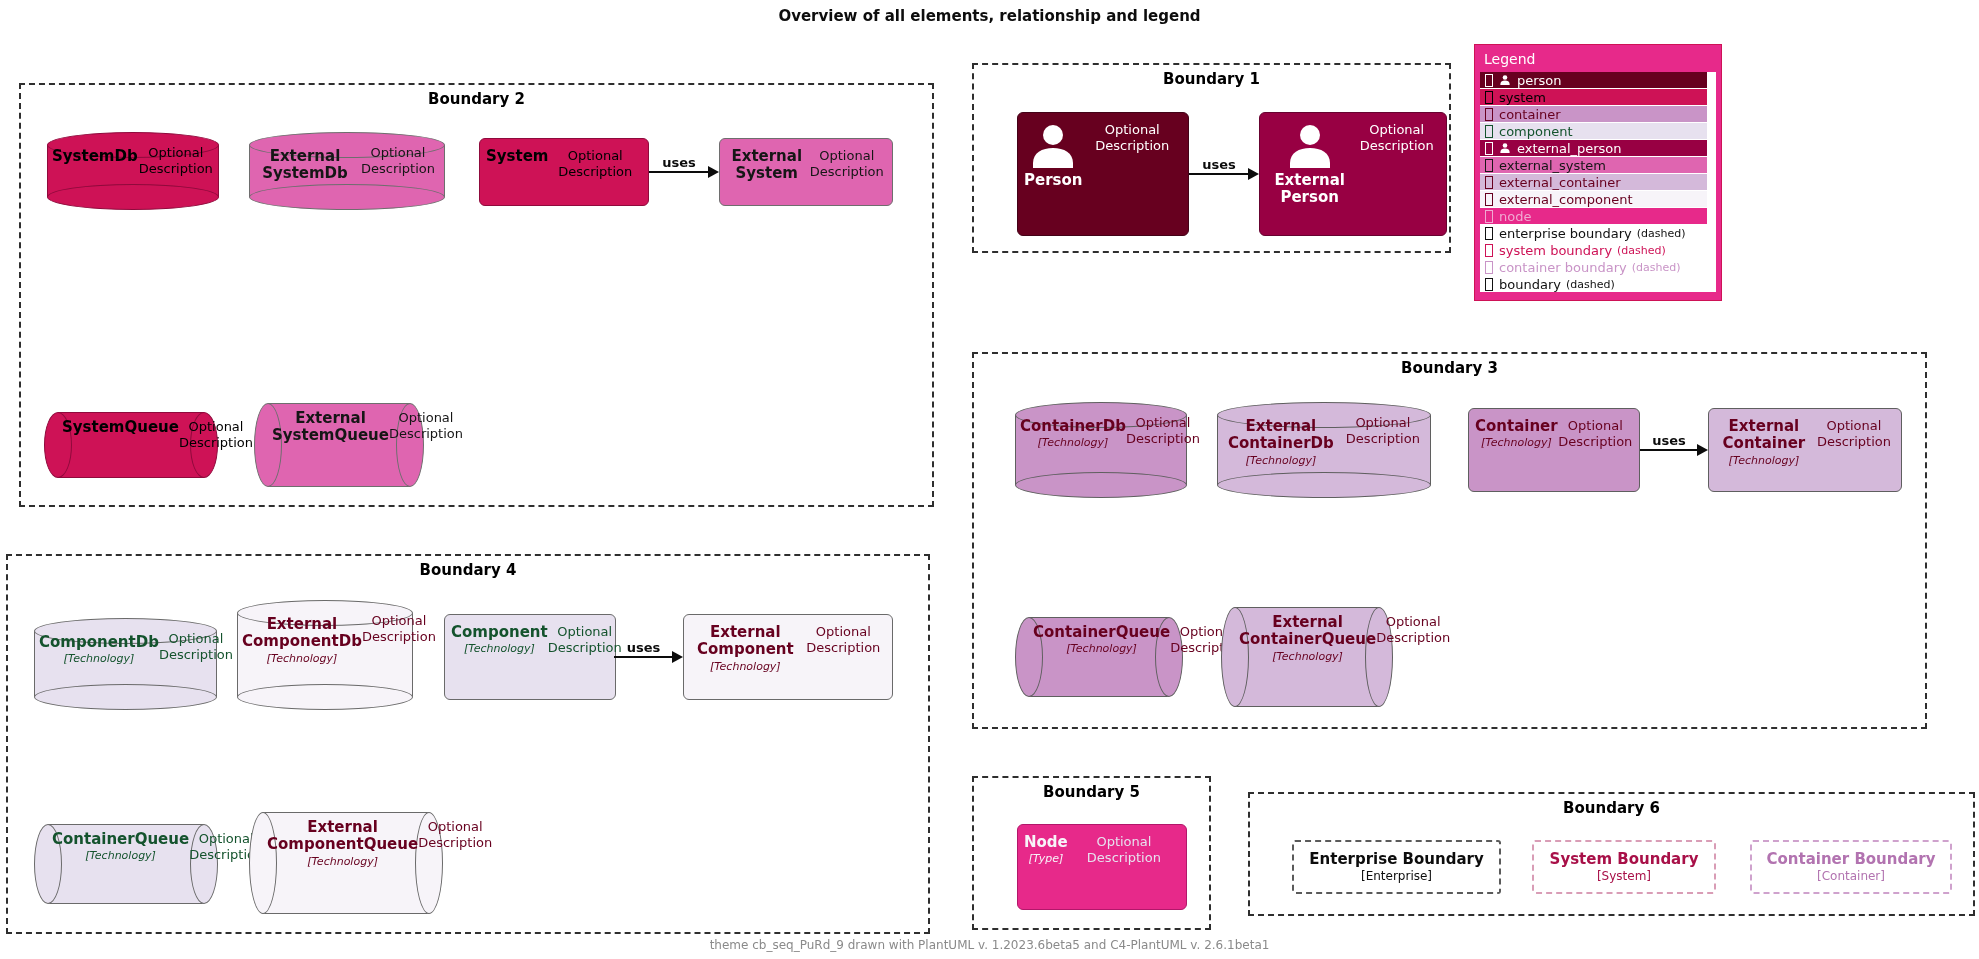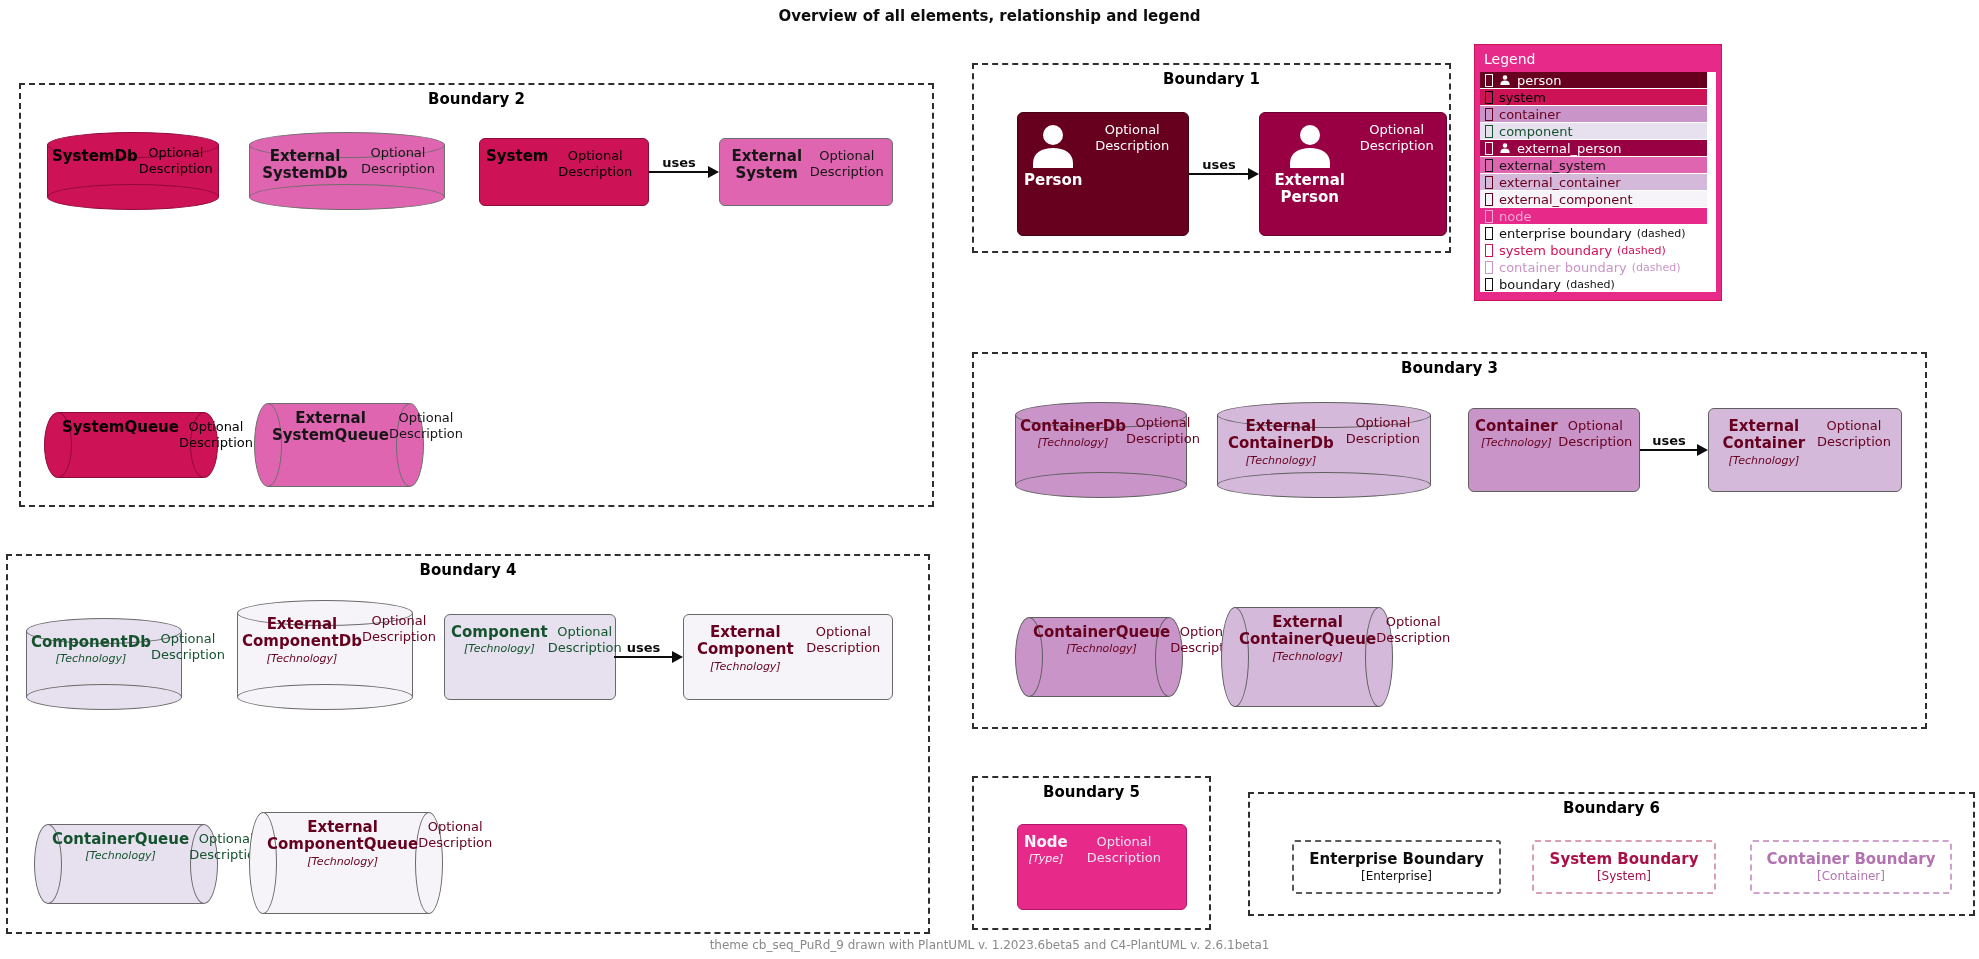--- a/index.html
+++ b/index.html
@@ -292,21 +292,21 @@
       <div class="title">External ContainerQueue</div>
       <div class="tech">[Technology]</div>
     </div>
     <div class="desc">Optional Description</div>
   </div>
 </div>
 
 <div class="abs boundary" style="left:6px;top:554px;width:924px;height:380px;">
   <div class="b-label">Boundary 4</div>
 
-  <div class="el db c-com" style="left:18px;top:75px;width:156px;height:66px;">
+  <div class="el db c-com" style="left:26px;top:75px;width:183px;height:66px;">
     <div class="hd">
       <div class="title">ComponentDb</div>
       <div class="tech">[Technology]</div>
     </div>
     <div class="desc">Optional Description</div>
   </div>
 
   <div class="el db c-xcom" style="left:229px;top:57px;width:176px;height:84px;">
     <div class="hd">
       <div class="title">External ComponentDb</div>

